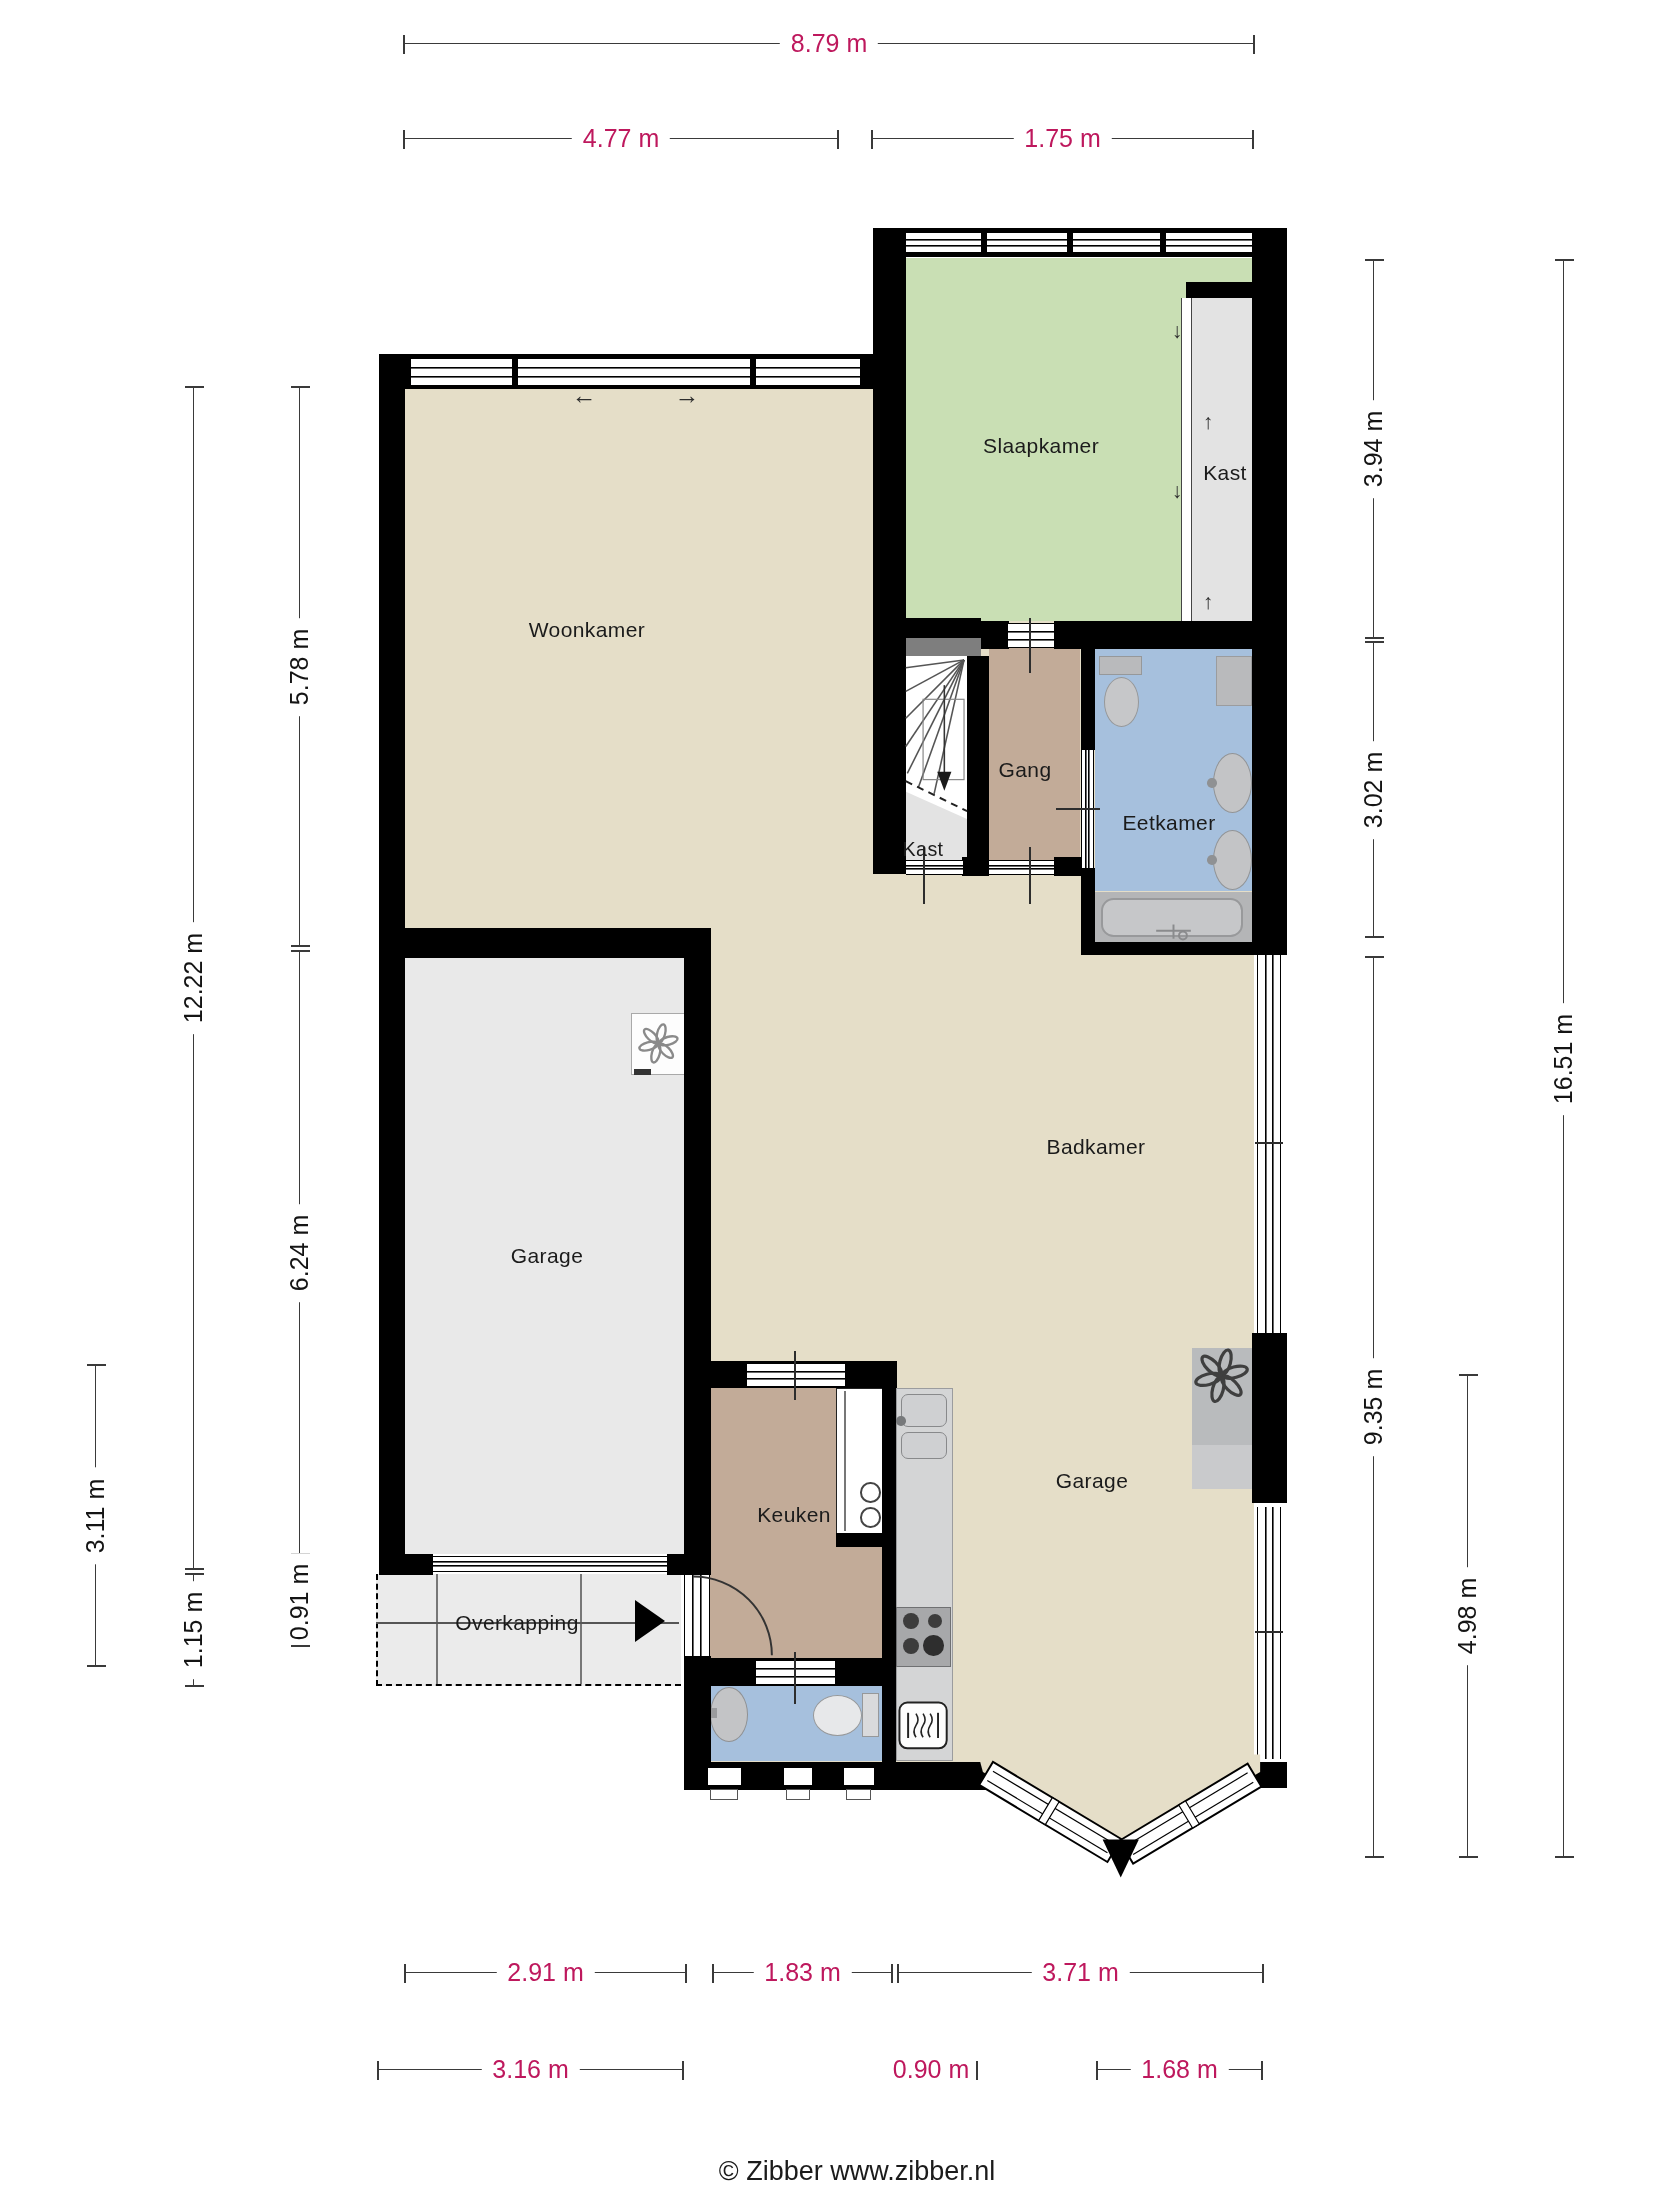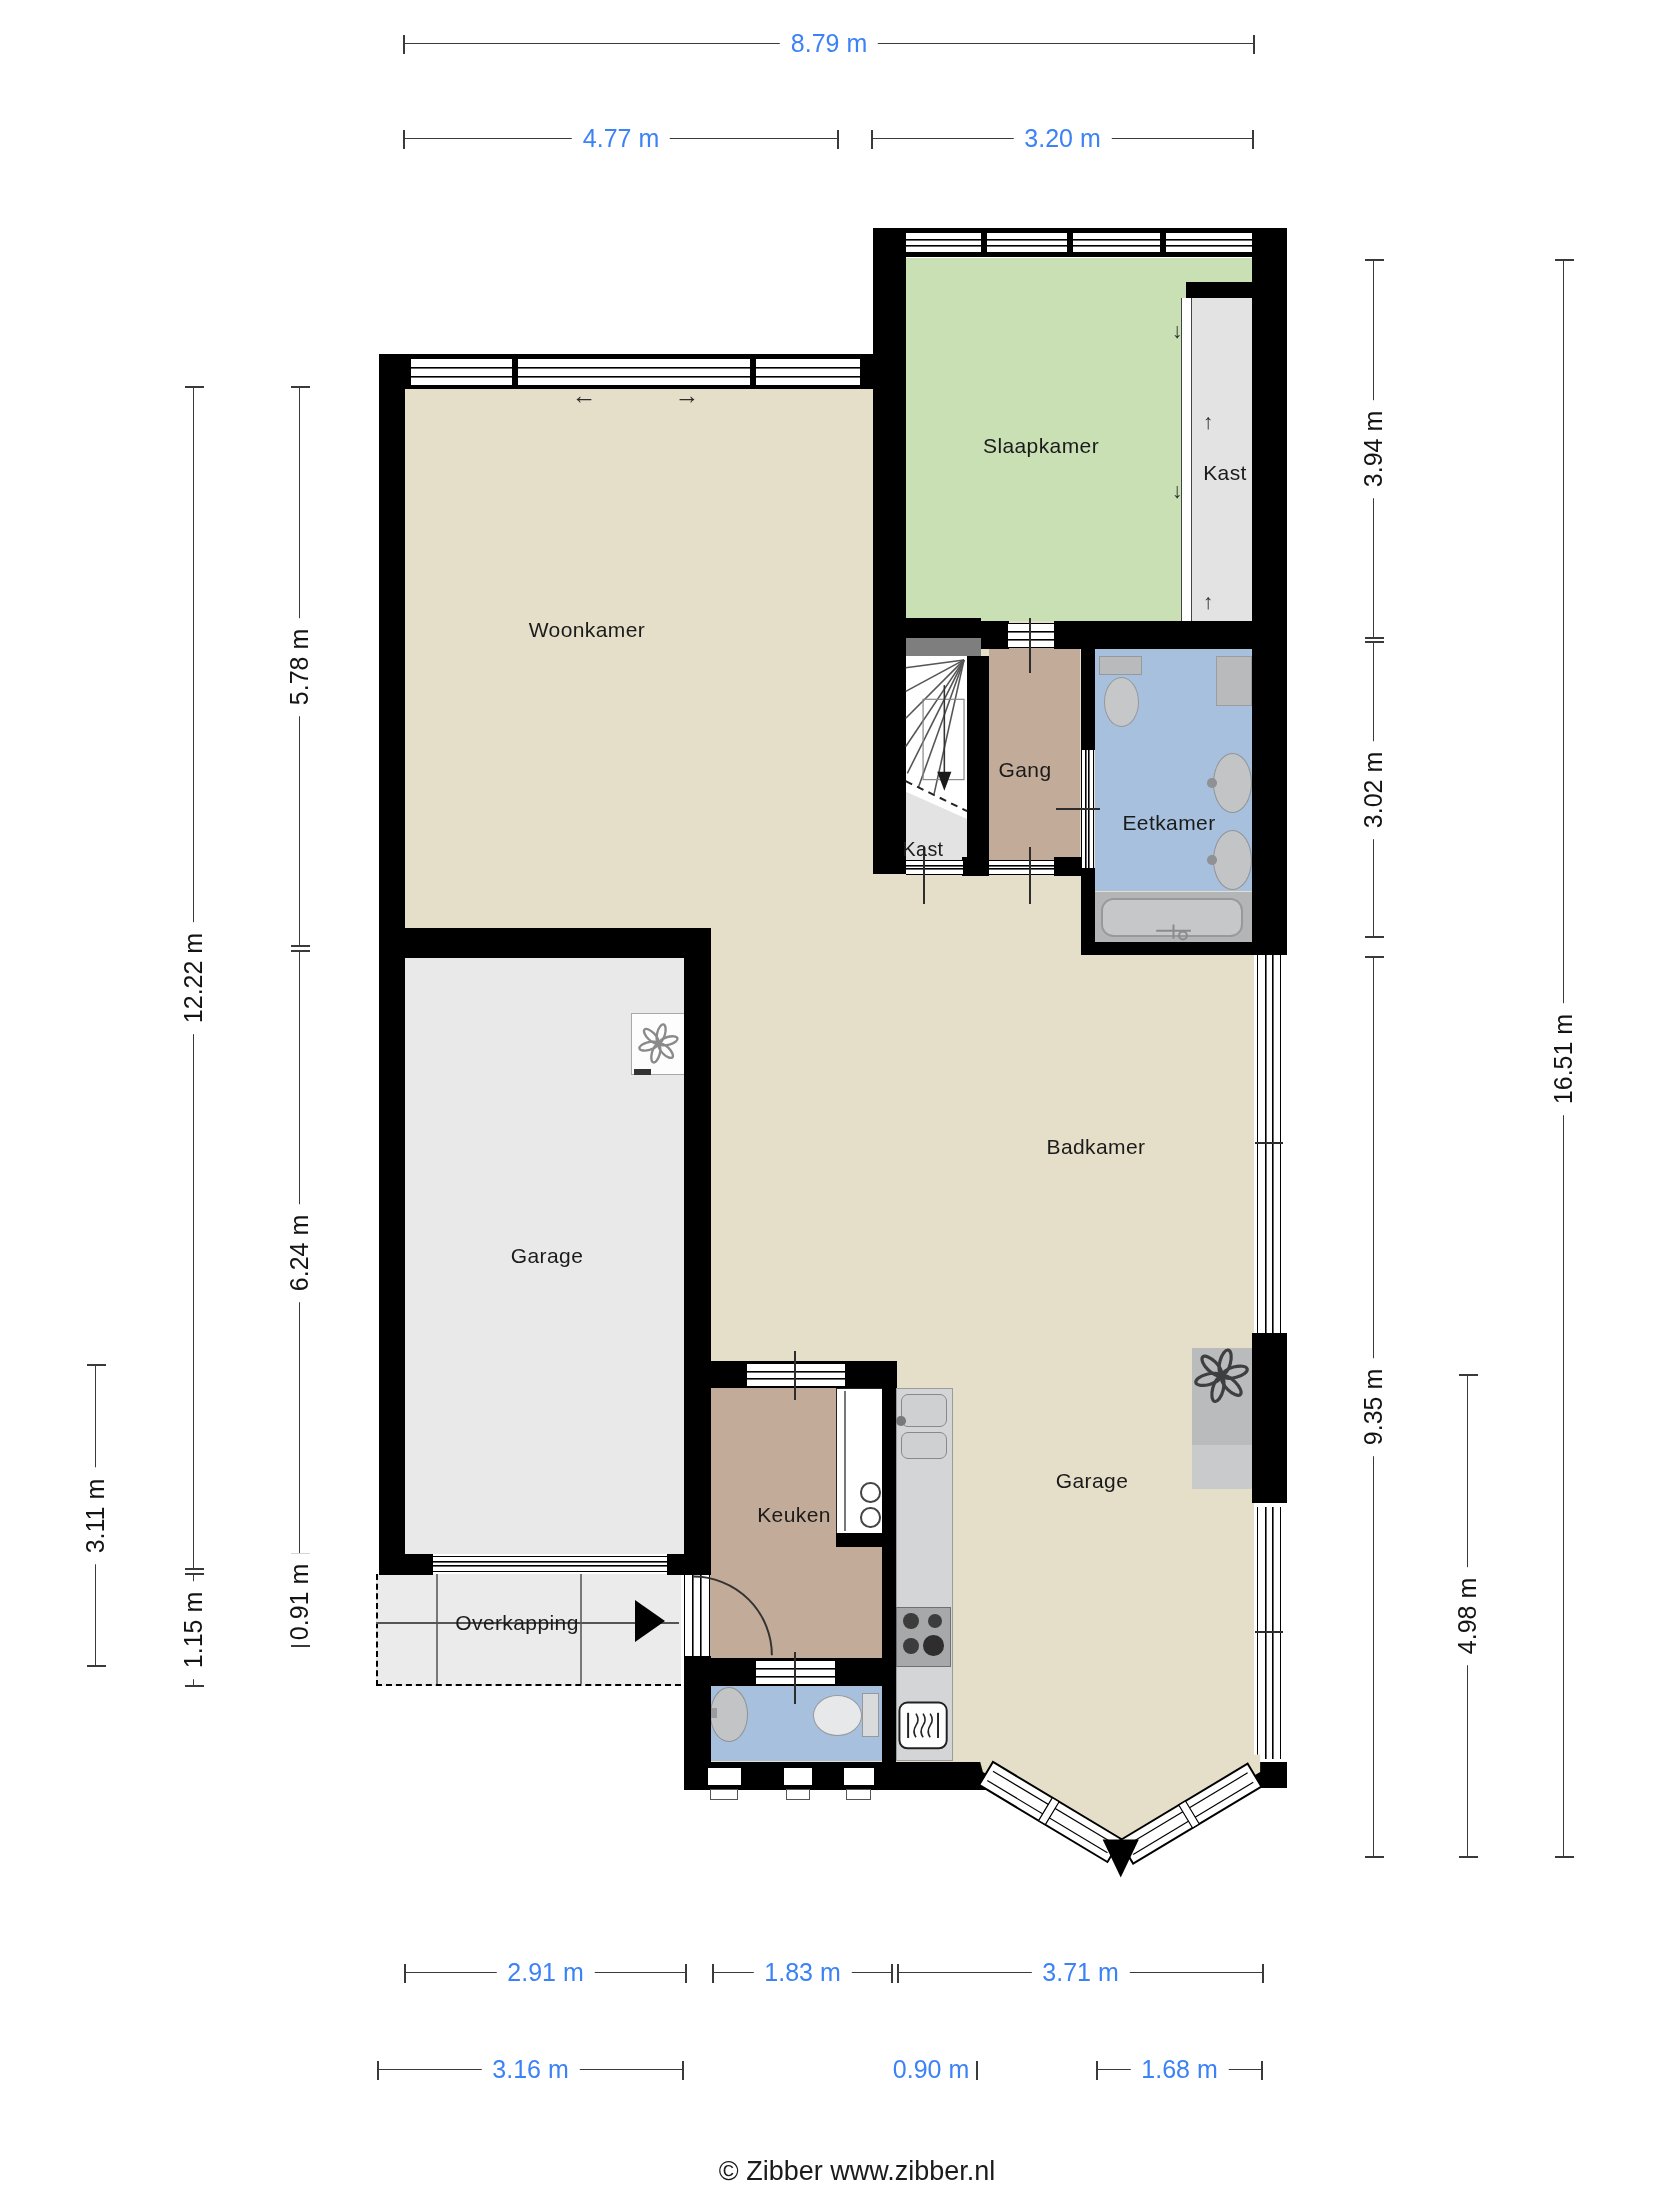--- a/index.html
+++ b/index.html
@@ -18,21 +18,21 @@
   .tick-v{position:absolute;width:1.6px;background:#2d2d2d;}
   .tick-h{position:absolute;height:1.6px;background:#2d2d2d;}
   .room-label{position:absolute;font-size:21px;color:#1b1b1b;white-space:nowrap;
               transform:translate(-50%,-50%);letter-spacing:0.4px;}
   .glyph{position:absolute;color:#2d2d2d;transform:translate(-50%,-50%);font-size:25px;}
   
   .dimh{position:absolute;border-top:1.6px solid #3a3a3a;}
   .dimh::before,.dimh::after{content:"";position:absolute;top:-9.5px;width:1.6px;height:19px;background:#3a3a3a;}
   .dimh::before{left:-0.8px}.dimh::after{right:-0.8px}
   .dimh .dim-label{position:absolute;left:50%;top:-0.8px;transform:translate(-50%,-50%);
-       background:#fff;padding:0 11px;font-size:25px;color:#3b82f6;white-space:nowrap;}
+       background:#fff;padding:0 11px;font-size:25px;color:#be185d;white-space:nowrap;}
   .dimv{position:absolute;border-left:1.6px solid #3a3a3a;}
   .dimv::before,.dimv::after{content:"";position:absolute;left:-9.5px;width:19px;height:1.6px;background:#3a3a3a;}
   .dimv::before{top:-0.8px}.dimv::after{bottom:-0.8px}
   .dimv .dim-label{position:absolute;top:50%;left:-0.8px;transform:translate(-50%,-50%) rotate(-90deg);
        background:#fff;padding:0 11px;font-size:25px;color:#141414;white-space:nowrap;}
   .fix{position:absolute;box-sizing:border-box;}
   .footer{position:absolute;left:857px;transform:translateX(-50%);font-size:27px;color:#1b1b1b;white-space:nowrap;}
   svg.overlay{position:absolute;left:0;top:0;pointer-events:none;}
   .tri-right{position:absolute;width:0;height:0;border-top:21px solid transparent;
              border-bottom:21px solid transparent;border-left:30px solid #000;}
@@ -241,21 +241,21 @@
   <div class="room-label" style="left:1092px;top:1481px">Garage</div>
   <div class="room-label" style="left:517px;top:1623px">Overkapping</div>
 
   <div class="dimh" style="left:404px;top:43px;width:850px">
       <span class="dim-label">8.79 m</span>
     </div>
   <div class="dimh" style="left:404px;top:138px;width:434px">
       <span class="dim-label">4.77 m</span>
     </div>
   <div class="dimh" style="left:872px;top:138px;width:381px">
-      <span class="dim-label">3.20 m</span>
+      <span class="dim-label">1.75 m</span>
     </div>
 
   <div class="dimh" style="left:405px;top:1972px;width:281px">
       <span class="dim-label">2.91 m</span>
     </div>
   <div class="dimh" style="left:713px;top:1972px;width:179px">
       <span class="dim-label">1.83 m</span>
     </div>
   <div class="dimh" style="left:898px;top:1972px;width:365px">
       <span class="dim-label">3.71 m</span>

